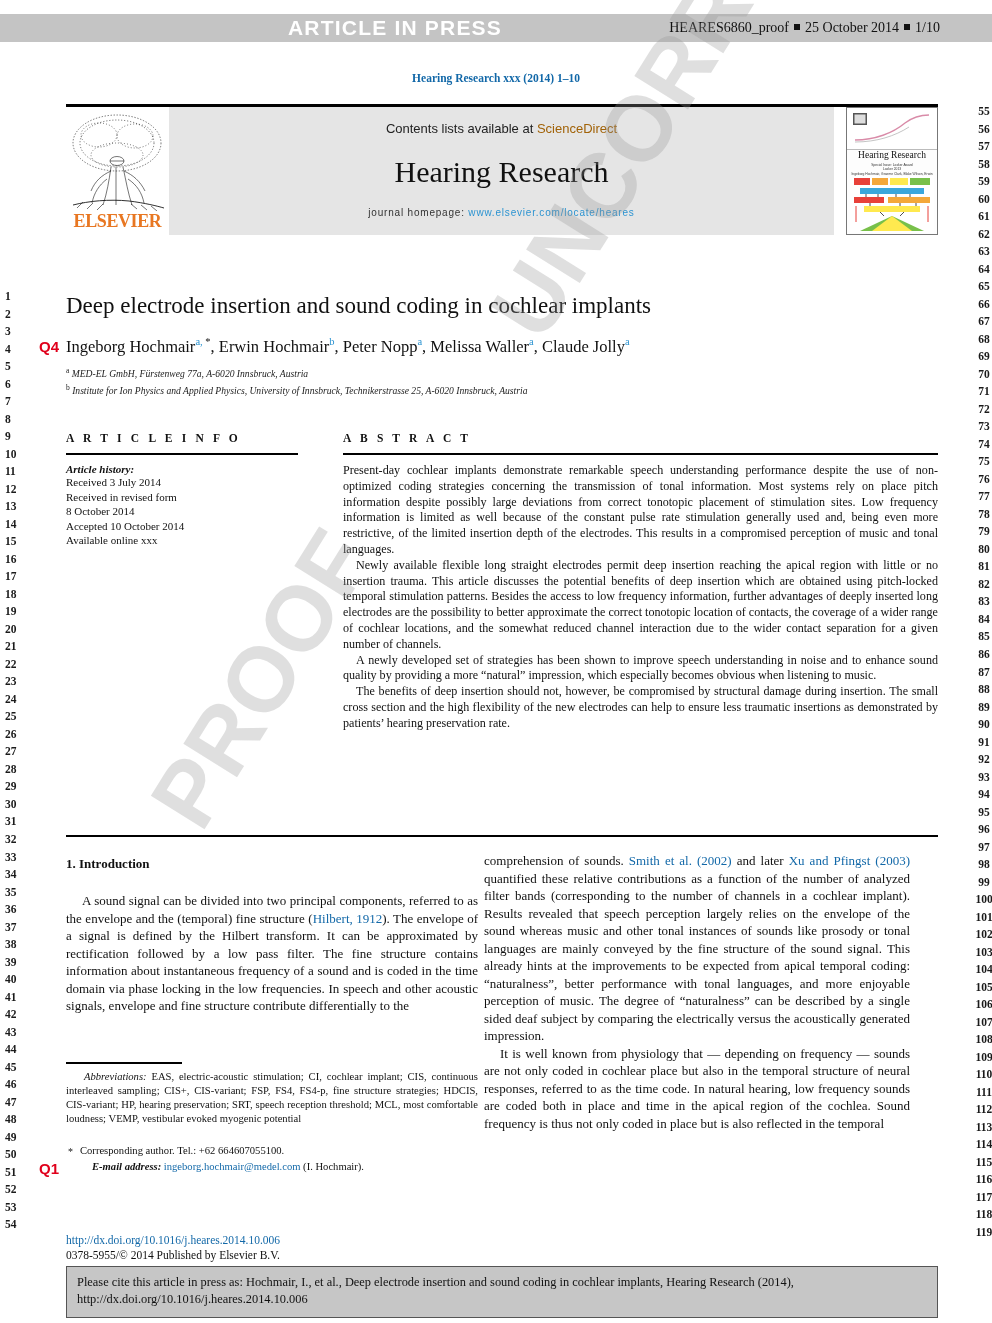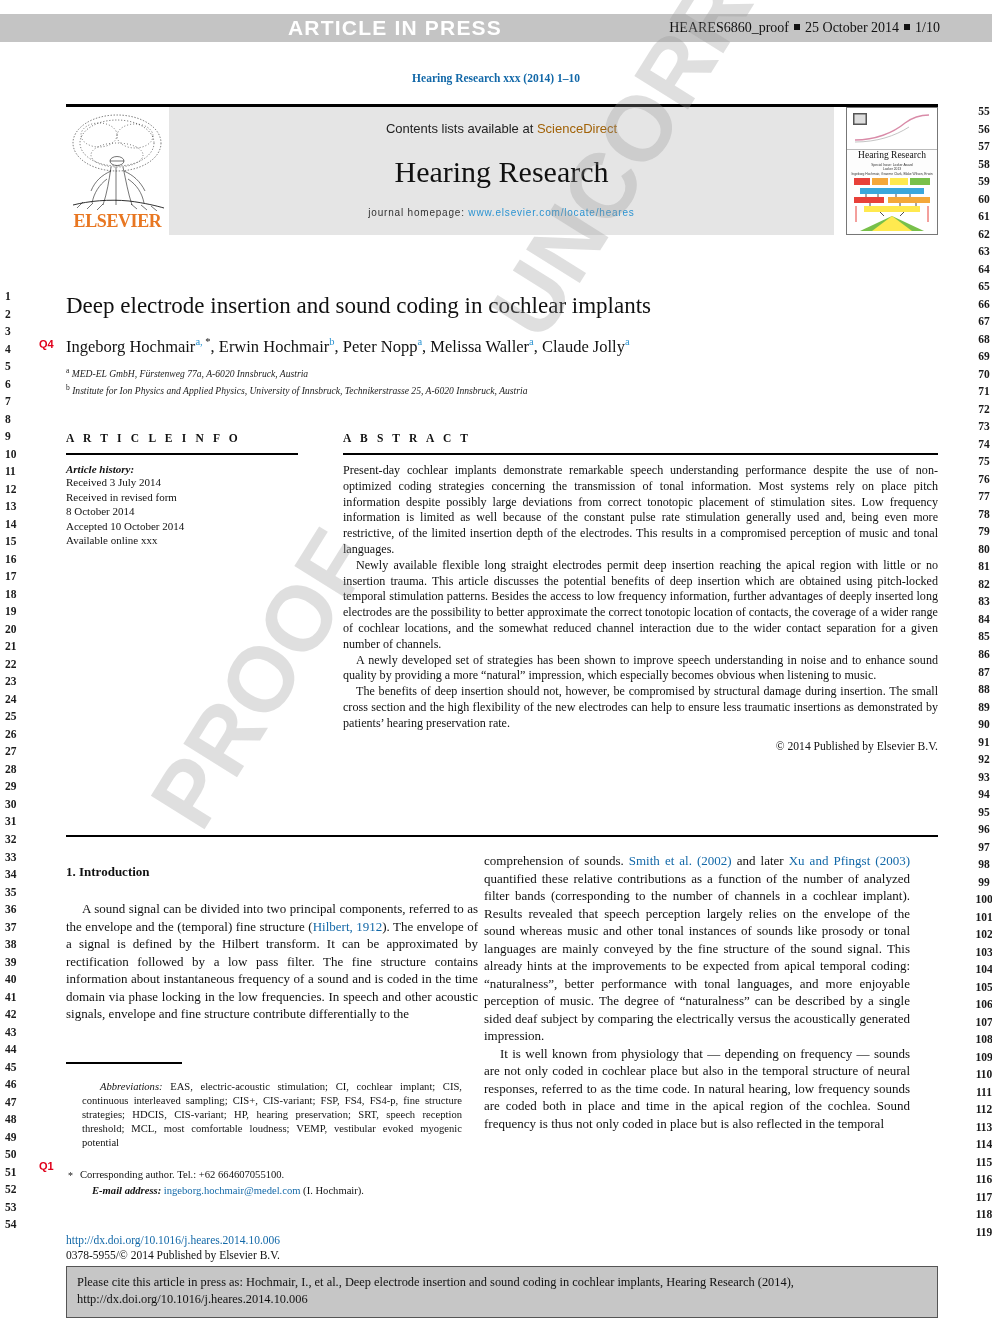--- a/index.html
+++ b/index.html
@@ -66,21 +66,21 @@
     height: 17.52px;
     line-height: 17.52px;
   }
   #linenums-left { left: 5px; top: 288px; width: 24px; text-align: left; }
   #linenums-right { left: 963px; top: 103px; width: 26px; text-align: center; margin-left: 8px; }
 
   .qmark {
     position: absolute;
     font-family: "Liberation Sans", sans-serif;
     font-weight: bold;
-    font-size: 11px;
+    font-size: 15px;
     color: #e0001b;
   }
   #q4-mark { left: 39px; top: 338px; }
   #q1-mark { left: 39px; top: 1160px; }
 
   
   #journal-ref {
     position: absolute;
     left: 0; top: 72px; width: 992px;
     text-align: center;
@@ -310,21 +310,21 @@
   #col-right {
     position: absolute;
     left: 484px; top: 852px;
     width: 426px;
   }
   .body-head {
     font-family: "Liberation Serif", serif;
     font-weight: bold;
     font-size: 13px;
     color: #111;
-    margin: 12px 0 20px 0;
+    margin: 4px 0 20px 0;
   }
   .body-p {
     font-family: "Liberation Serif", serif;
     font-size: 13px;
     line-height: 17.5px;
     text-align: justify;
     color: #111;
     margin: 0;
     text-indent: 16px;
   }
@@ -341,21 +341,21 @@
     width: 116px; height: 2px;
     background: #000;
     margin-bottom: 6px;
   }
   .fn-p {
     font-family: "Liberation Serif", serif;
     font-size: 10.6px;
     line-height: 13.9px;
     text-align: justify;
     color: #111;
-    margin: 16px;
+    margin: 0;
   }
   .fn-p.indent { text-indent: 18px; }
   .fn-p em { font-style: italic; }
   .fn-corr {
     font-family: "Liberation Serif", serif;
     font-size: 10.6px;
     line-height: 14px;
     color: #111;
     margin: 18px 0 0 0;
     padding-left: 14px;
@@ -659,21 +659,20 @@
     </div>
 </div>
 
 <div id="abstract-col">
   <div class="sect-head">A B S T R A C T</div>
   <div class="sect-rule"></div>
   <p class="abs-p">Present-day cochlear implants demonstrate remarkable speech understanding performance despite the use of non-optimized coding strategies concerning the transmission of tonal information. Most systems rely on place pitch information despite possibly large deviations from correct tonotopic placement of stimulation sites. Low frequency information is limited as well because of the constant pulse rate stimulation generally used and, being even more restrictive, of the limited insertion depth of the electrodes. This results in a compromised perception of music and tonal languages.</p>
   <p class="abs-p indent">Newly available flexible long straight electrodes permit deep insertion reaching the apical region with little or no insertion trauma. This article discusses the potential benefits of deep insertion which are obtained using pitch-locked temporal stimulation patterns. Besides the access to low frequency information, further advantages of deeply inserted long electrodes are the possibility to better approximate the correct tonotopic location of contacts, the coverage of a wider range of cochlear locations, and the somewhat reduced channel interaction due to the wider contact separation for a given number of channels.</p>
   <p class="abs-p indent">A newly developed set of strategies has been shown to improve speech understanding in noise and to enhance sound quality by providing a more “natural” impression, which especially becomes obvious when listening to music.</p>
   <p class="abs-p indent">The benefits of deep insertion should not, however, be compromised by structural damage during insertion. The small cross section and the high flexibility of the new electrodes can help to ensure less traumatic insertions as demonstrated by patients’ hearing preservation rate.</p>
-  <div class="abs-copy">© 2014 Published by Elsevier B.V.</div>
 </div>
 
 <div id="body-rule"></div>
 
 <div id="col-left">
   <div class="body-head">1. Introduction</div>
   <p class="body-p" id="left-para"><span>A sound signal can be divided into two principal components, referred to as the envelope and the (temporal) fine structure (</span><span class="cite">Hilbert, 1912</span><span>). The envelope of a signal is defined by the Hilbert transform. It can be approximated by rectification followed by a low pass filter. The fine structure contains information about instantaneous frequency of a sound and is coded in the time domain via phase locking in the low frequencies. In speech and other acoustic signals, envelope and fine structure contribute differentially to the</span></p>
 </div>
 
 <div id="col-right">

